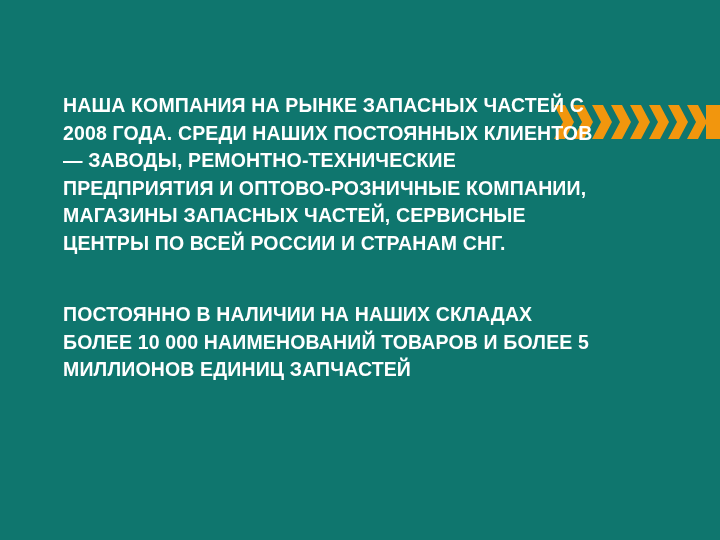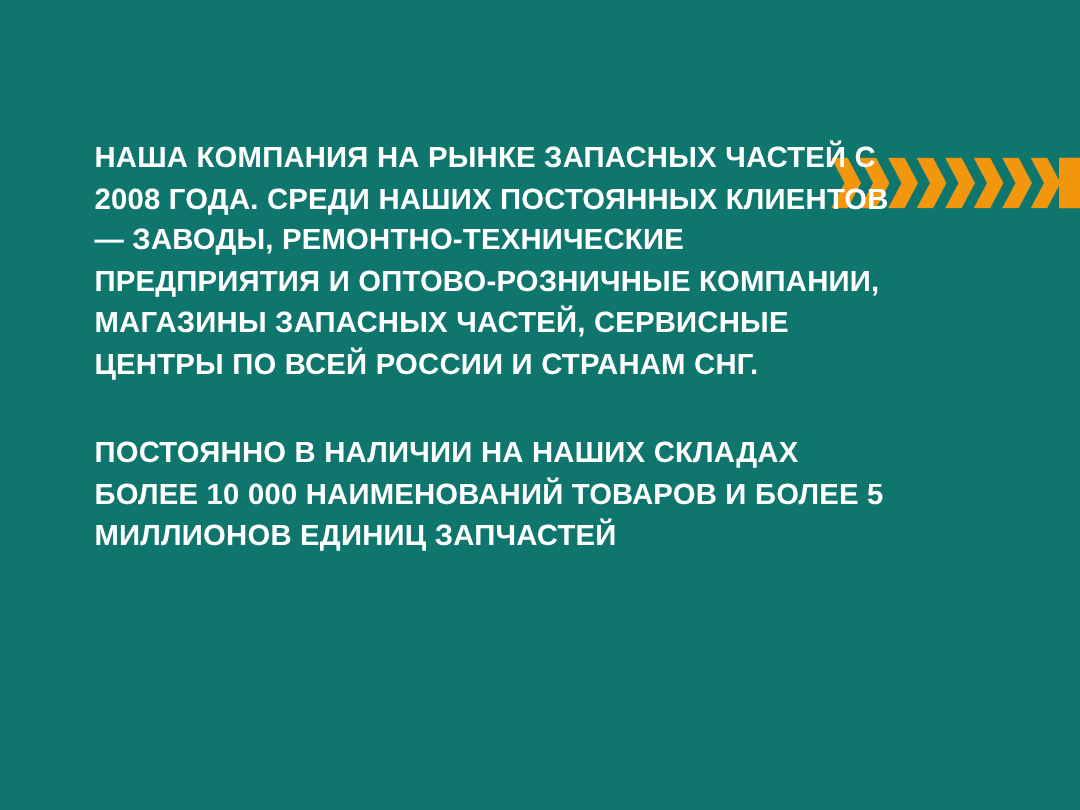--- a/index.html
+++ b/index.html
@@ -57,21 +57,21 @@
   }
   .para {
     color: #ffffff;
     font-weight: bold;
     font-size: 19.5px;
     line-height: 27.5px;
     letter-spacing: 0.15px;
     margin: 0;
   }
   .para + .para {
-    margin-top: 32px;
+    margin-top: 44px;
   }
 
   
   #watermark {
     position: absolute;
     right: 18px;
     bottom: 16px;
     display: flex;
     align-items: center;
     height: 26px;

